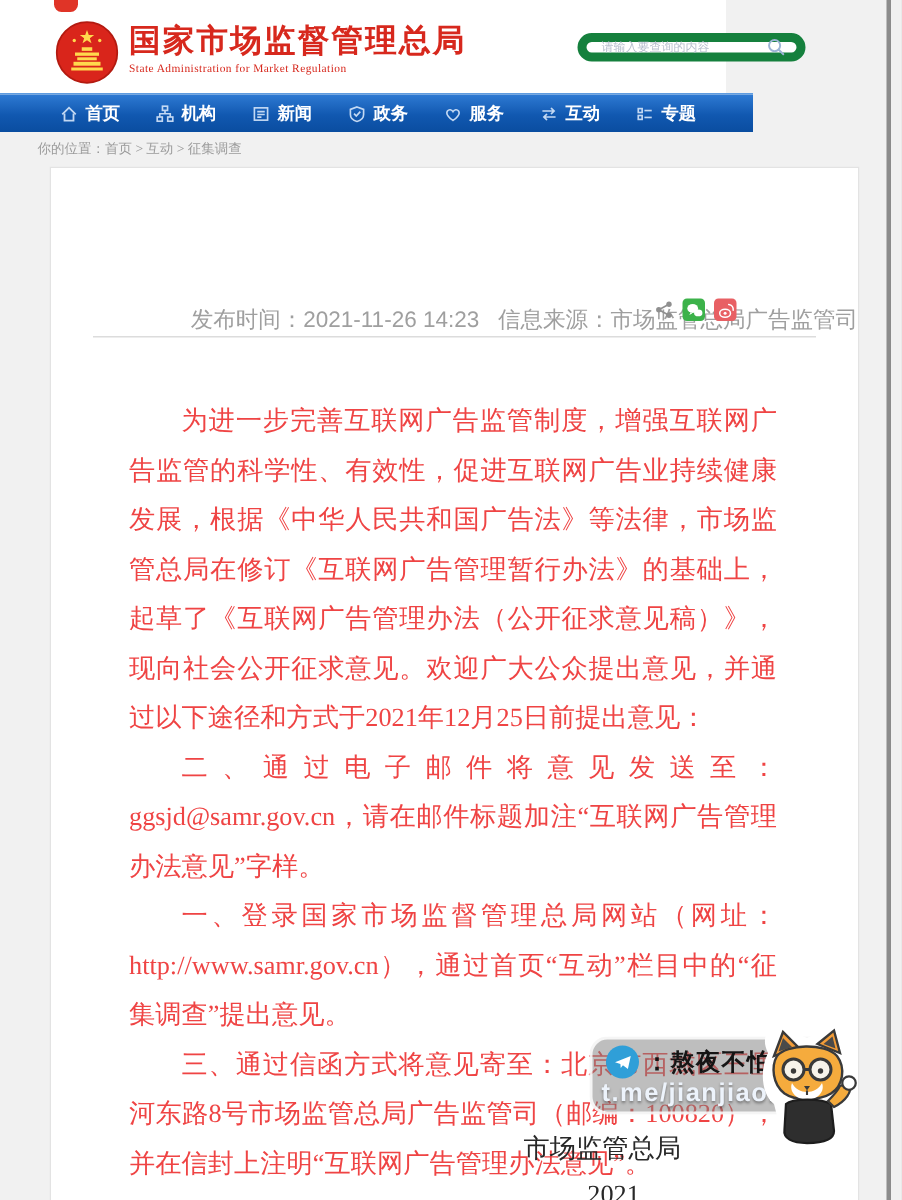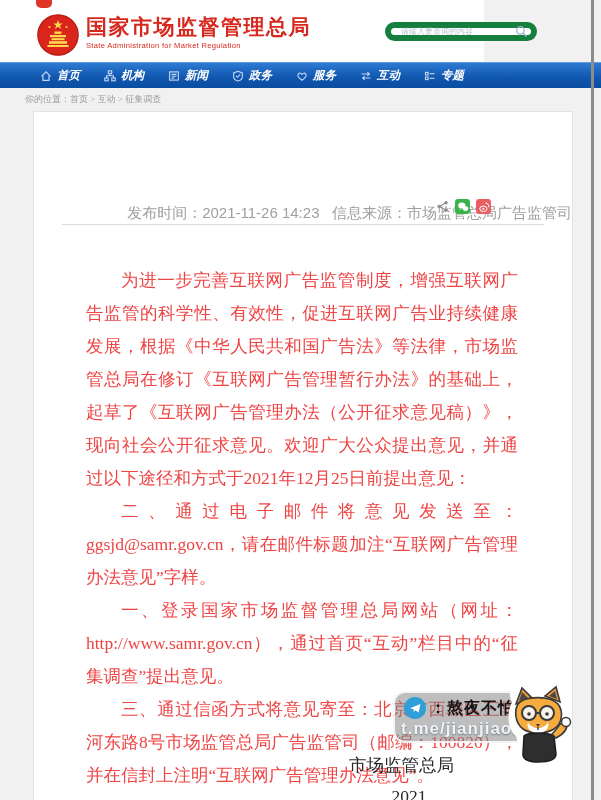--- a/index.html
+++ b/index.html
@@ -2,36 +2,36 @@
 <html><head>
 <meta charset="utf-8">
 <style>
   * { margin:0; padding:0; box-sizing:border-box; }
   html,body { background:#ddd; }
   #screen {
     position:relative; width:601px; height:800px; overflow:hidden;
     background:#f1f1f1; font-family:"Liberation Sans","DejaVu Sans",sans-serif;
   }
   
-  .header { position:absolute; left:0; top:0; width:484px; height:62px; background:#fff; }
+  .header { position:absolute; left:0; top:0; width:484px; height:62px; background:#fff;font-family:Liberation Serif, serif; }
   .red-frag { position:absolute; left:36px; top:0; width:16px; height:8px; background:#e03427; border-radius:0 0 5px 5px; }
   .emblem { position:absolute; left:37px; top:14px; width:42px; height:42px; }
   .brand { position:absolute; left:86px; top:15px; }
   .brand-cn { font-size:21px; font-weight:bold; color:#d7281d; letter-spacing:1.5px; line-height:24px; }
   .brand-en { font-size:7.6px; color:#d7281d; letter-spacing:.3px; margin-top:2px; }
   .searchbox { position:absolute; left:385px; top:22px; width:152px; height:19px;
     background:#fff; border:6px solid #15803d; border-radius:10px; display:flex; align-items:center; }
   .searchbox input { flex:1; border:none; outline:none; background:transparent;
     font-size:8px; color:#555; padding:0 4px 0 10px; font-family:inherit; }
   .searchbox input::placeholder { color:#b7bfce; }
   .search-ic { width:13px; height:13px; margin-right:7px; cursor:pointer; flex:none; }
   
-  .nav { position:absolute; left:0; top:62px; width:601px; height:26px;
+  .nav { position:absolute; left:0; top:62px; width:502px; height:26px;
     background:linear-gradient(#2e7ad3,#1158b0 55%,#0a4da0);
-    border-top:1px solid #5f9ce0; display:flex; align-items:center; padding-left:40px;font-style:italic; }
+    border-top:1px solid #5f9ce0; display:flex; align-items:center; padding-left:40px; }
   .nav-item { width:64px; display:flex; align-items:center; gap:5px; color:#fff;
     font-size:11.5px; font-weight:bold; cursor:pointer; }
   .nav-item svg { width:12px; height:12px; opacity:.9; }
   
   .crumb { position:absolute; left:25px; top:93px; font-size:9px; color:#9b9b9b; cursor:pointer;font-family:Liberation Serif, serif; }
   
   .box { position:absolute; left:33px; top:111px; width:540px; height:700px;
     background:#fff; border:1px solid #e3e3e3; }
   .a-title { position:absolute; left:10px; right:10px; top:24px; text-align:center;
     font-size:21px; line-height:31px; color:#3f3f3f; font-weight:600; }

